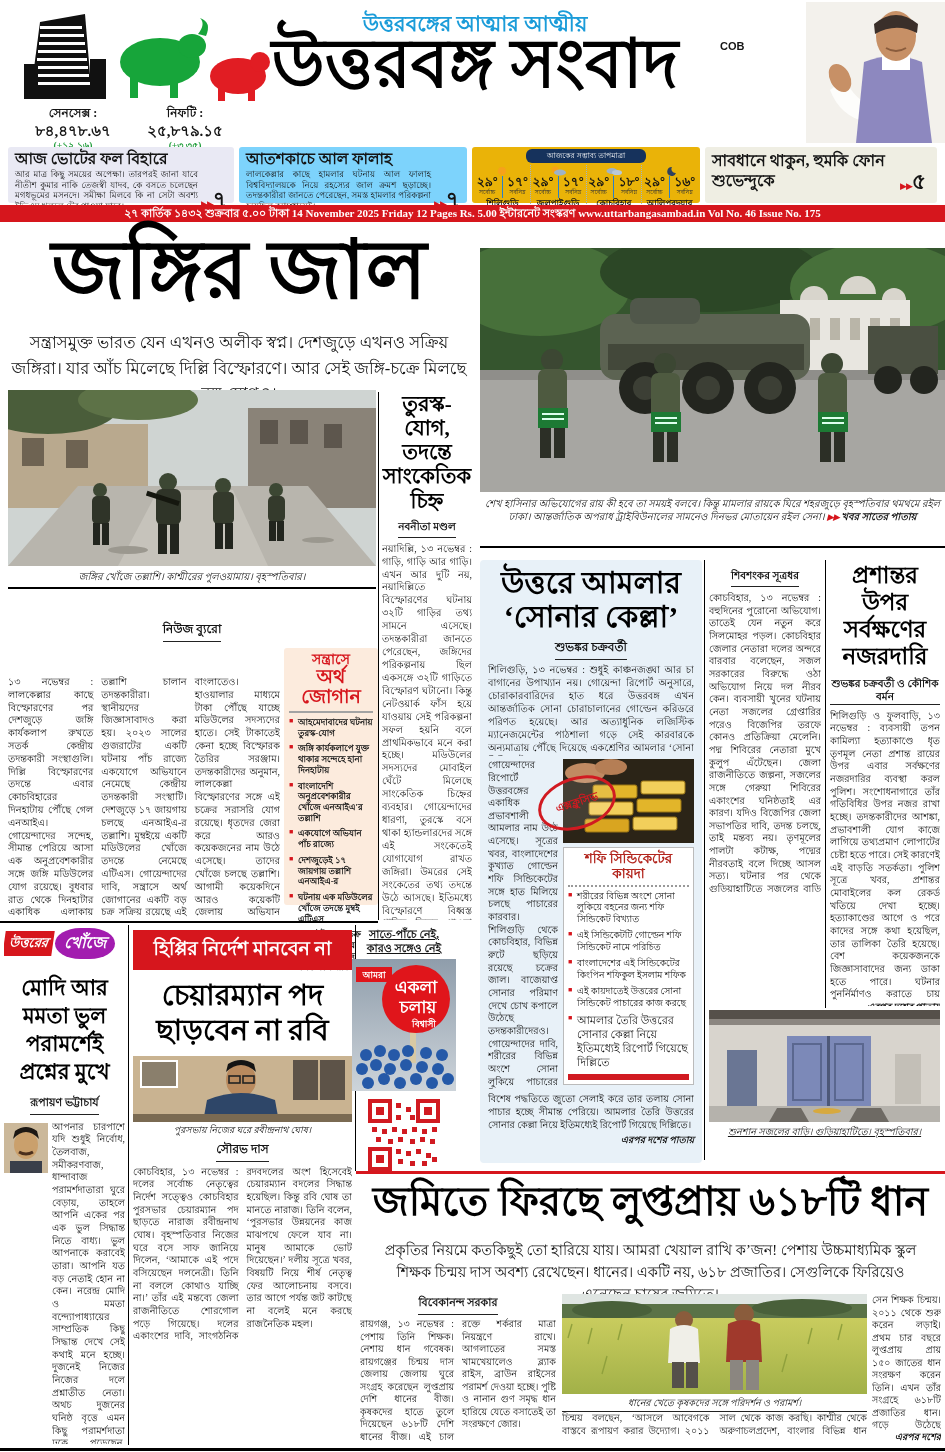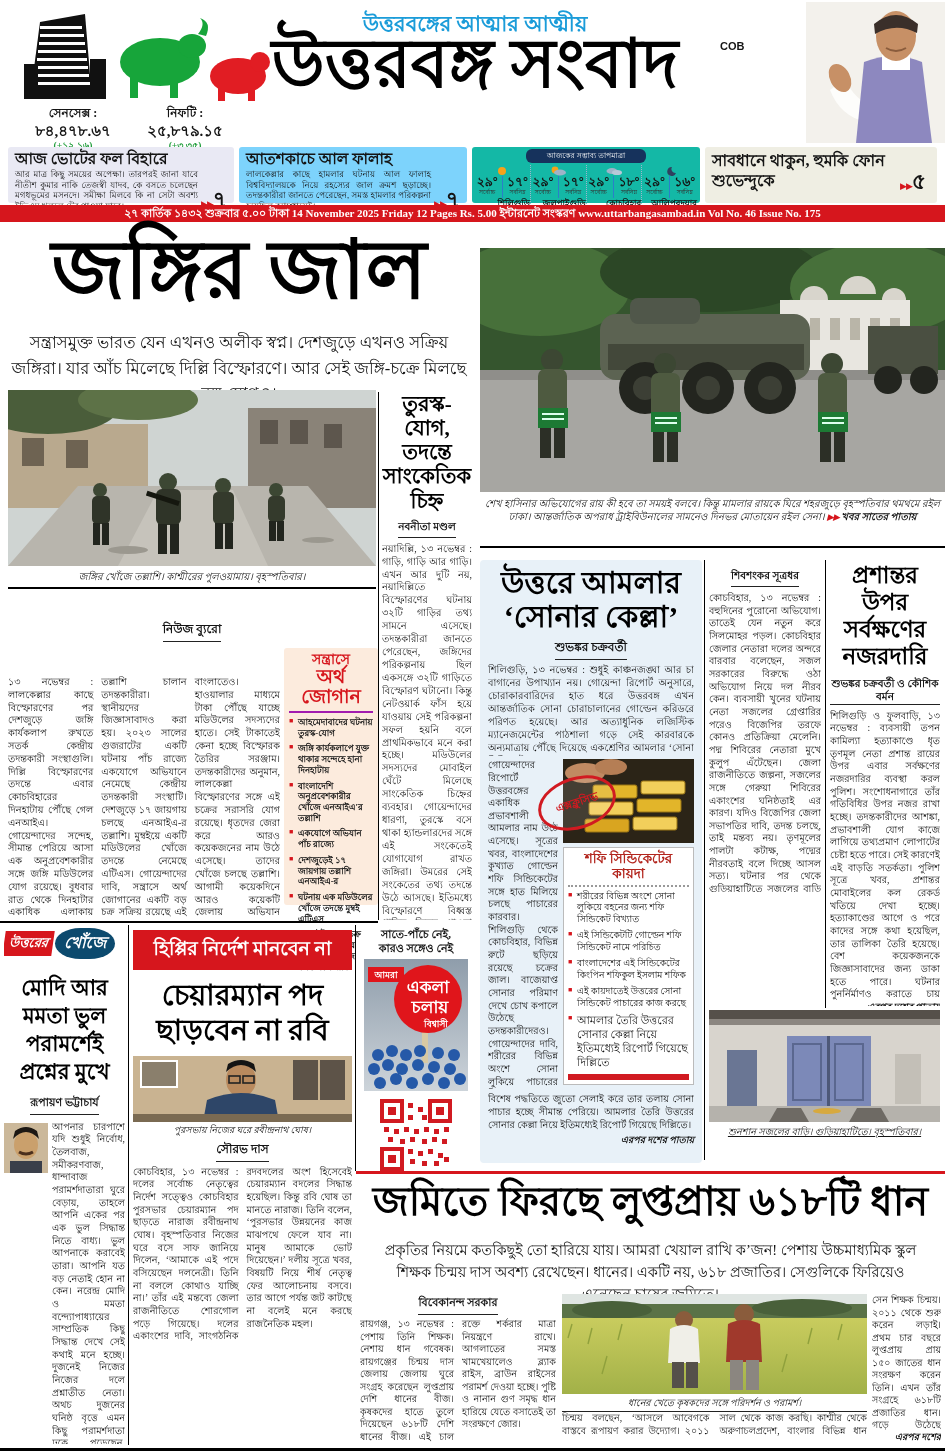--- a/index.html
+++ b/index.html
@@ -17,25 +17,25 @@
   .more{color:#d6161d;font-size:9px;letter-spacing:-1px;}
   .teaser{position:absolute;top:147px;height:56px;border-radius:3px;padding:4px 7px;box-sizing:border-box;}
   .teaser h3{margin:0 0 2px 0;font-size:15.5px;line-height:1.05;}
   .teaser p{margin:0;font-size:8.6px;line-height:1.22;text-align:justify;}
   .pagenum{font-weight:bold;font-size:22px;line-height:1;}
   .wcity{flex:1;text-align:center;border-left:1px dotted #9db4cc;padding-top:1px;}
   .wcity:first-child{border-left:none;}
   .wtemp{display:flex;justify-content:center;align-items:flex-start;gap:2px;}
   .wnum{font-weight:bold;font-size:12.5px;line-height:1;}
   .wlab{font-size:6px;line-height:1.1;color:#333;}
-  .wname{font-weight:bold;font-size:8.5px;line-height:1.1;margin-top:1px;text-align:right;}
+  .wname{font-weight:bold;font-size:8.5px;line-height:1.1;margin-top:1px;}
   .wdiv{width:1px;background:#2a7fc9;height:22px;margin:0 2px;}
   .fundbox{background:#fcebdd;border-radius:3px;padding:5px 5px;box-sizing:border-box;}
   .fundbox .t1{color:#d6161d;font-weight:bold;font-size:14px;text-align:center;line-height:1;}
-  .fundbox .t2{color:#d6161d;font-weight:bold;font-size:19px;text-align:center;line-height:1.05;border-bottom:2px solid #a21caf;padding-bottom:4px;margin-bottom:4px;}
+  .fundbox .t2{color:#d6161d;font-weight:bold;font-size:19px;text-align:center;line-height:1.05;border-bottom:2px solid #a3a3a3;padding-bottom:4px;margin-bottom:4px;}
   .blt{position:relative;padding-left:9px;font-size:8.6px;line-height:1.25;font-weight:bold;margin-bottom:5px;text-align:left;}
   .blt:before{content:"■";position:absolute;left:0;top:0;color:#d6161d;font-size:7px;}
   .kaydabox{background:#fff;border:1px solid #bbb;padding:4px;box-sizing:border-box;}
   .kaydabox .kt{color:#b3261e;font-weight:bold;font-size:13.5px;text-align:center;line-height:1.1;border-bottom:2px dotted #999;padding-bottom:3px;margin-bottom:4px;}
   .sans{font-family:"Liberation Sans",sans-serif;}
   svg{display:block;}
 </style>
 </head>
 <body>
 
@@ -113,21 +113,21 @@
   <div class="teaser" style="left:239px;width:228px;background:#7dd3fc;">
     <h3>আতশকাচে আল ফালাহ</h3>
     <div style="display:flex;gap:3px;">
       <p style="flex:1;">লালকেল্লার কাছে হামলার ঘটনায় আল ফালাহ বিশ্ববিদ্যালয়কে নিয়ে রহস্যের জাল ক্রমশ ছড়াচ্ছে। তদন্তকারীরা জানতে পেরেছেন, সমস্ত হামলার পরিকল্পনা হয়েছিল ক্যাম্পাসেই।</p>
       <div style="width:26px;text-align:right;align-self:flex-end;">
         <span class="more">▶▶</span><span class="pagenum">৭</span>
       </div>
     </div>
   </div>
 
-  <div class="teaser sans" style="left:472px;width:228px;background:#14b8a6;padding:2px 3px;">
+  <div class="teaser sans" style="left:472px;width:228px;background:#eab308;padding:2px 3px;">
     <div style="width:120px;margin:0 auto;background:#16325c;color:#fff;font-size:7.5px;text-align:center;border-radius:6px;padding:1px 0;">আজকের সম্ভাব্য তাপমাত্রা</div>
     <div style="display:flex;margin-top:2px;">
       <div class="wcity">
         <svg width="16" height="10" viewBox="0 0 16 10" style="margin:0 auto;">
             <circle cx="8" cy="5" r="4" fill="#f6a21a"></circle>
           </svg>
         <div class="wtemp">
           <div>
               <div class="wnum">২৯°</div>
               <div class="wlab">সর্বোচ্চ</div>
@@ -425,21 +425,21 @@
       <polygon points="140,112 180,112 172,98 148,98" fill="#6e6a64"></polygon>
       <ellipse cx="118" cy="101" rx="14" ry="3" fill="#d7a93e"></ellipse>
     </svg>
   </div>
   <div class="abs caption" style="left:709px;top:1126px;width:231px;font-size:9.5px;text-decoration:underline;">শুনশান সজলের বাড়ি। গুড়িয়াহাটিতে। বৃহস্পতিবার।</div>
 
   <div class="hrule" style="left:0;top:921px;width:378px;"></div>
   <div class="abs" style="left:4px;top:928px;width:121px;height:516px;overflow:hidden;">
     <div style="display:flex;align-items:center;gap:2px;">
       <span style="background:#d6161d;color:#fff;font-weight:bold;font-style:italic;font-size:13px;padding:2px 5px;transform:skewX(-8deg);display:inline-block;">উত্তরের</span>
-      <span style="background:#0c4a6e;color:#fff;font-weight:bold;font-style:italic;font-size:16px;padding:2px 9px;border-radius:50% / 60%;display:inline-block;">খোঁজে</span>
+      <span style="background:#a21caf;color:#fff;font-weight:bold;font-style:italic;font-size:16px;padding:2px 9px;border-radius:50% / 60%;display:inline-block;">খোঁজে</span>
     </div>
     <div class="headline" style="font-size:21.5px;line-height:1.3;margin-top:16px;">মোদি আর মমতা ভুল পরামর্শেই প্রশ্নের মুখে</div>
     <div class="byline" style="margin:7px 0 6px;font-size:11px;"><span>রূপায়ণ ভট্টাচার্য</span></div>
     <div>
       <div style="float:left;width:44px;height:50px;margin:2px 4px 2px 0;">
         <svg width="44" height="50" viewBox="0 0 44 50">
           <rect width="44" height="50" fill="#cbb89a"></rect>
           <ellipse cx="22" cy="22" rx="12" ry="14" fill="#caa06c"></ellipse>
           <path d="M9 16 q13 -14 26 0 l-2 -8 q-11 -8 -22 0z" fill="#1d1813"></path>
           <path d="M15 29 q7 4 14 0" stroke="#4a2f1d" stroke-width="3" fill="none"></path>
@@ -468,21 +468,21 @@
         <path d="M74 44 q34 -14 68 0 l4 22 -76 0z" fill="#2e4668"></path>
         <rect y="58" width="219" height="8" fill="#7a6a52"></rect>
       </svg>
     </div>
     <div class="caption" style="font-size:9.3px;margin-top:2px;">পুরসভায় নিজের ঘরে রবীন্দ্রনাথ ঘোষ।</div>
     <div class="byline" style="margin:4px 0;"><span>সৌরভ দাস</span></div>
     <div class="body-text" style="height:268px;column-count:2;column-gap:8px;font-size:9.6px;">কোচবিহার, ১৩ নভেম্বর : দলের সর্বোচ্চ নেতৃত্বের নির্দেশ সত্ত্বেও কোচবিহার পুরসভার চেয়ারম্যান পদ ছাড়তে নারাজ রবীন্দ্রনাথ ঘোষ। বৃহস্পতিবার নিজের ঘরে বসে সাফ জানিয়ে দিলেন, ‘আমাকে এই পদে বসিয়েছেন দলনেত্রী। তিনি না বললে কোথাও যাচ্ছি না।’ তাঁর এই মন্তব্যে জেলা রাজনীতিতে শোরগোল পড়ে গিয়েছে। দলের একাংশের দাবি, সাংগঠনিক রদবদলের অংশ হিসেবেই চেয়ারম্যান বদলের সিদ্ধান্ত হয়েছিল। কিন্তু রবি ঘোষ তা মানতে নারাজ। তিনি বলেন, ‘পুরসভার উন্নয়নের কাজ মাঝপথে ফেলে যাব না। মানুষ আমাকে ভোট দিয়েছেন।’ দলীয় সূত্রে খবর, বিষয়টি নিয়ে শীর্ষ নেতৃত্ব ফের আলোচনায় বসবে। তার আগে পর্যন্ত জট কাটছে না বলেই মনে করছে রাজনৈতিক মহল।</div>
   </div>
   <div class="vrule" style="left:355px;top:925px;height:246px;"></div>
 
-  <div class="abs" style="left:360px;top:928px;width:112px;height:242px;">
+  <div class="abs" style="left:348px;top:928px;width:112px;height:242px;text-decoration:underline;">
     <div style="font-weight:bold;font-size:11px;text-align:center;line-height:1.25;">সাতে-পাঁচে নেই,</div>
     <div style="font-weight:bold;font-size:11px;text-align:center;line-height:1.25;">কারও সঙ্গেও নেই</div>
     <div style="width:104px;height:132px;margin:3px auto 0;overflow:hidden;">
       <svg width="104" height="132" viewBox="0 0 104 132">
         <defs>
           <linearGradient id="sky" x1="0" y1="0" x2="0" y2="1">
             <stop offset="0" stop-color="#8f9dab"></stop>
               <stop offset="1" stop-color="#cdd4da"></stop>
           </linearGradient>
         </defs>

